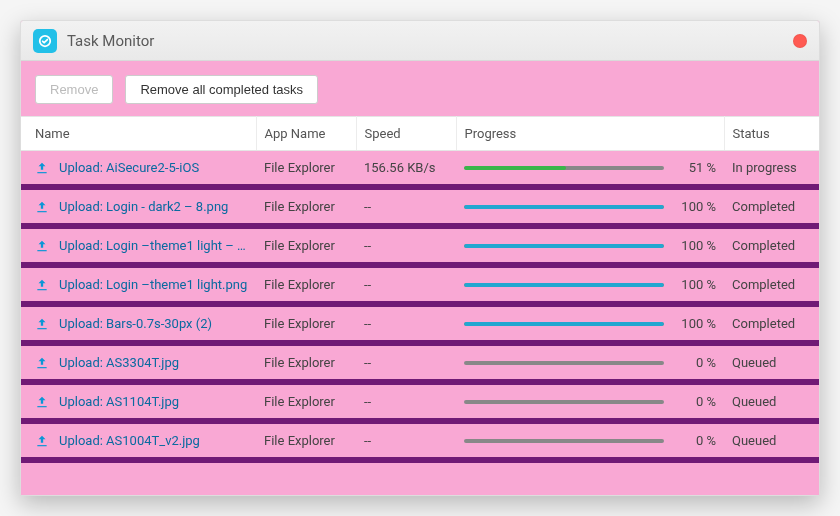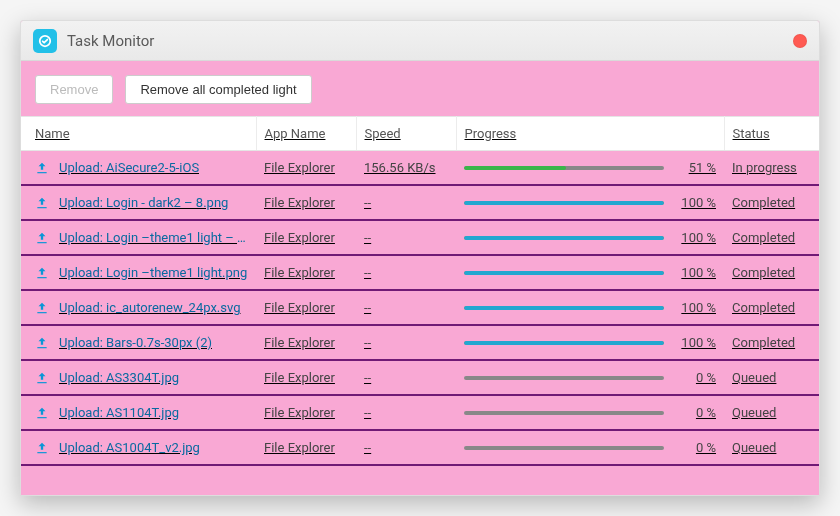--- a/index.html
+++ b/index.html
@@ -79,42 +79,41 @@
     overflow-x: hidden;
     position: relative;
   }
   .table-wrap::-webkit-scrollbar { width: 8px; }
   .table-wrap::-webkit-scrollbar-thumb { background: #c9c9c9; border-radius: 4px; }
   .table-wrap::-webkit-scrollbar-track { background: transparent; }
   table {
     width: 100%;
     border-collapse: collapse;
     table-layout: fixed;
-    text-decoration: underline;
   }
   thead th {
     position: sticky;
     top: 0;
     text-align: left;
     font-weight: 400;
     font-size: 13px;
     color: #555;
     background: #fff;
     padding: 9px 8px;
     border-top: 1px solid #e5e5e5;
     border-bottom: 1px solid #e5e5e5;
     border-right: 1px solid #ececec;
   }
   thead th:first-child { padding-left: 14px; }
   thead th:last-child { border-right: none; padding-right: 14px; }
   tbody td {
     font-size: 13px;
     color: #444;
     padding: 9px 8px;
-    border-bottom: 2px solid #701a75;
+    border-bottom: 6px solid #701a75;
     white-space: nowrap;
     overflow: hidden;
     text-overflow: ellipsis;
     vertical-align: middle;
   }
   tbody td:first-child { padding-left: 14px; }
   tbody td:last-child { padding-right: 20px; }
   .col-name { width: 235px; }
   .col-app  { width: 100px; }
   .col-speed{ width: 100px; }
@@ -149,21 +148,21 @@
         <circle cx="12" cy="12" r="9"></circle>
         <path d="M8 12.5l2.5 2.5L16 9.5"></path>
       </svg>
     </div>
     <div class="title">Task Monitor</div>
     <div class="close-dot"></div>
   </div>
 
   <div class="toolbar">
     <button class="btn disabled">Remove</button>
-    <button class="btn">Remove all completed light</button>
+    <button class="btn">Remove all completed tasks</button>
   </div>
 
   <div class="table-wrap">
     <table>
       <colgroup>
         <col class="col-name">
           <col class="col-app">
           <col class="col-speed">
           <col class="col-prog">
           <col class="col-stat">
@@ -266,42 +265,20 @@
             </td>
             <td>Completed</td>
           </tr>
           <tr>
             <td>
               <div class="name-cell">
                 <svg viewBox="0 0 24 24" class="upload-icon">
                   <path fill="#0a96d6" d="M12 3l6 6h-4v6h-4V9H6l6-6z"></path>
                   <rect x="4" y="19" width="16" height="2" fill="#0a96d6"></rect>
                 </svg>
-                <span class="name-text">Upload: ic_autorenew_24px.svg</span>
-              </div>
-            </td>
-            <td>File Explorer</td>
-            <td>--</td>
-            <td>
-              <div class="progress-cell">
-                <div class="bar">
-                  <div class="bar-fill blue" style="width:100%"></div>
-                </div>
-                <span class="pct">100 %</span>
-              </div>
-            </td>
-            <td>Completed</td>
-          </tr>
-          <tr>
-            <td>
-              <div class="name-cell">
-                <svg viewBox="0 0 24 24" class="upload-icon">
-                  <path fill="#0a96d6" d="M12 3l6 6h-4v6h-4V9H6l6-6z"></path>
-                  <rect x="4" y="19" width="16" height="2" fill="#0a96d6"></rect>
-                </svg>
                 <span class="name-text">Upload: Bars-0.7s-30px (2)</span>
               </div>
             </td>
             <td>File Explorer</td>
             <td>--</td>
             <td>
               <div class="progress-cell">
                 <div class="bar">
                   <div class="bar-fill blue" style="width:100%"></div>
                 </div>

